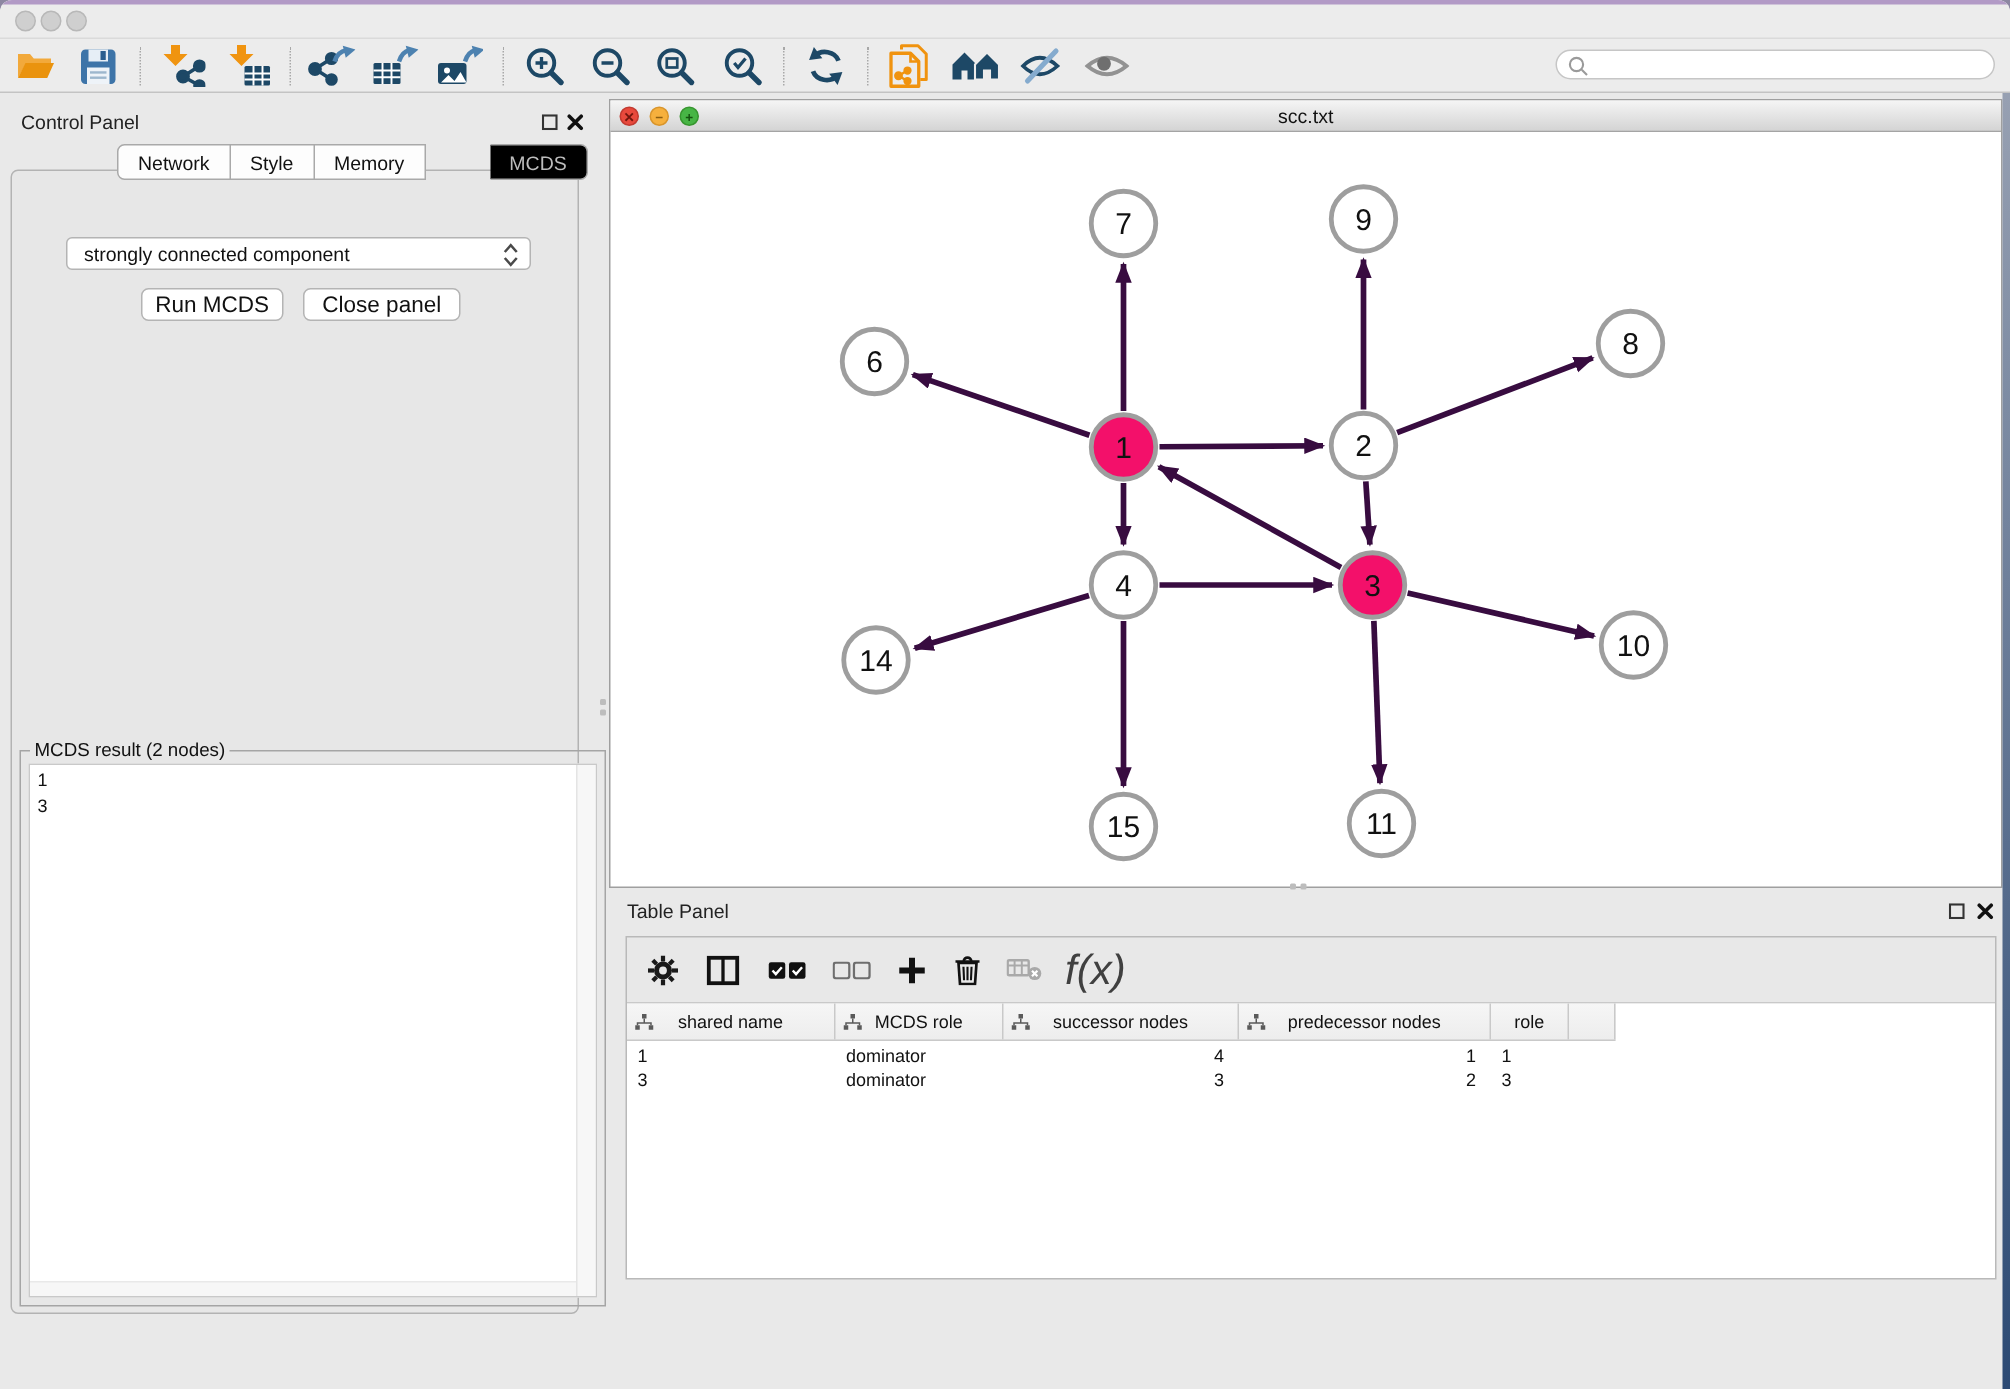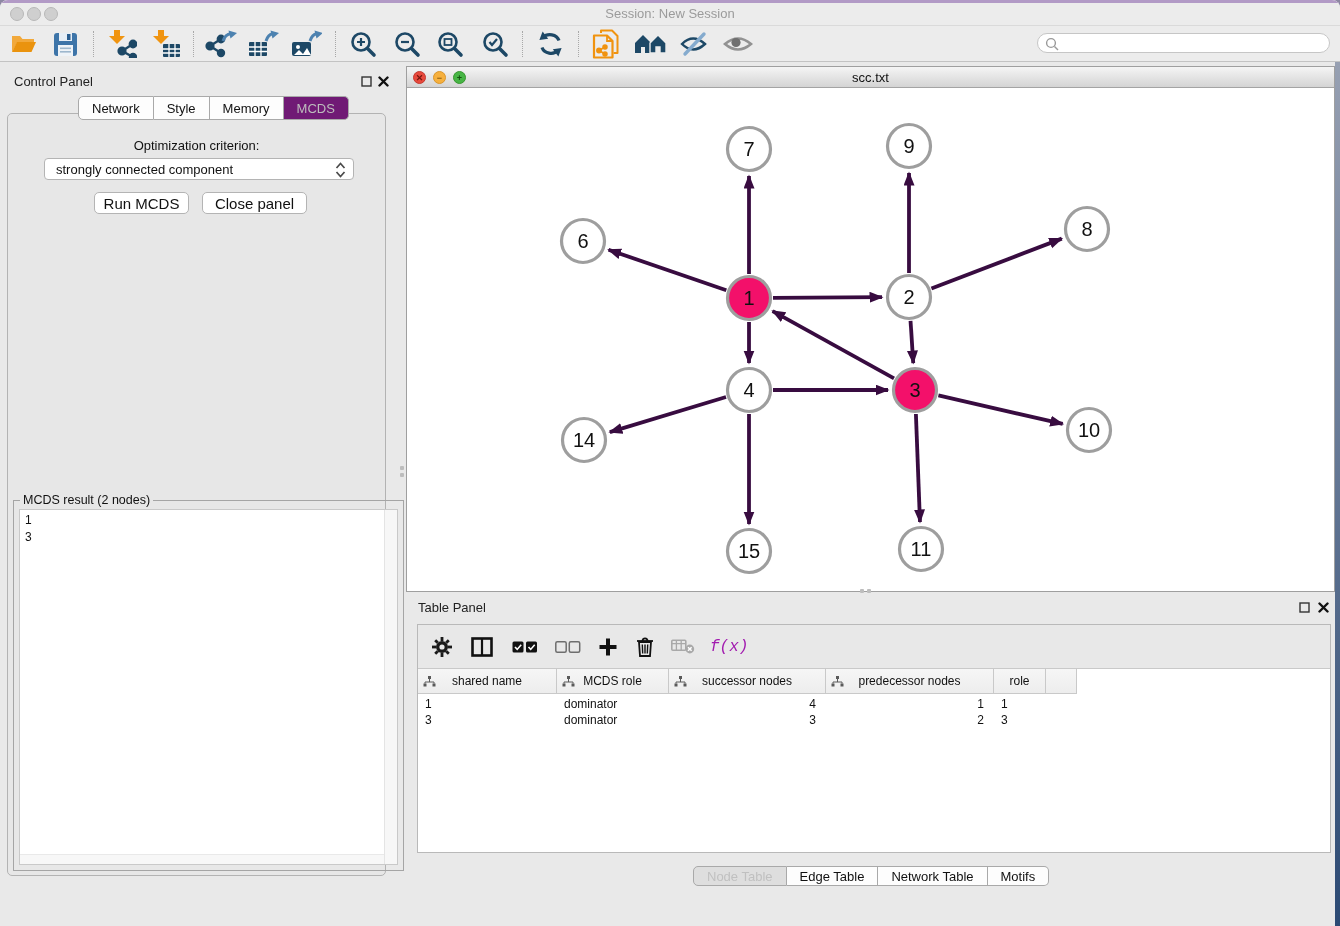--- a/index.html
+++ b/index.html
@@ -20,21 +20,21 @@
   .search svg { position:absolute; left:7px; top:3px; }
   
   .cpanel { position:absolute; left:0; top:66px; width:393px; height:812px; }
   .panel-title { position:absolute; font-size:13px; color:#222; }
   .mini-ico { position:absolute; width:11px; height:11px; }
   .cp-box { position:absolute; left:7px; top:47px; width:379px; height:763px; background:#e7e7e7; border:1px solid #b3b3b3; border-radius:5px; }
   .tabs { position:absolute; left:78px; top:30px; height:24px; display:flex; z-index:3; }
   .tab { height:24px; font-size:13px; color:#111; background:#fdfdfd; border:1px solid #a9a9a9; border-left:none; display:flex; align-items:center; justify-content:center; padding:0 13px; }
   .tab:first-child { border-left:1px solid #a9a9a9; border-radius:5px 0 0 5px; }
   .tab:last-child { border-radius:0 5px 5px 0; }
-  .tab.sel { background:#701a75; color:#bdbdbd; }
+  .tab.sel { background:#000000; color:#bdbdbd;margin-left:43px; }
   .opt-label { position:absolute; left:0; width:393px; top:72px; text-align:center; font-size:13px; color:#111; }
   .selectbox { position:absolute; left:44px; top:92px; width:310px; height:22px; background:#fff; border:1px solid #b4b4b4; border-radius:4px; font-size:13px; color:#111; display:flex; align-items:center; padding-left:11px; }
   .stepper { position:absolute; right:7px; top:3px; }
   .btn { position:absolute; height:22px; background:#fff; border:1px solid #b4b4b4; border-radius:5px; font-size:15px; color:#111; display:flex; align-items:center; justify-content:center; }
   .fieldset { position:absolute; left:13px; top:434px; width:391px; height:371px; border:1px solid #a5a5a5; }
   .legend { position:absolute; left:6px; top:-8px; background:#e7e7e7; padding:0 3px; font-size:12.5px; color:#111; }
   .fs-inner { position:absolute; left:5px; top:8px; right:5px; bottom:5px; background:#fff; border:1px solid #c9c9c9; }
   .fs-vtrack { position:absolute; right:0; top:0; width:13px; bottom:0; background:#f7f7f7; border-left:1px solid #e4e4e4; }
   .fs-htrack { position:absolute; left:0; bottom:0; right:13px; height:10px; background:#f7f7f7; border-top:1px solid #e9e9e9; }
   .fs-line { position:absolute; left:5px; font-size:12px; color:#111; }
@@ -75,21 +75,20 @@
 </head>
 <body>
 
 <div id="app">
 
   <div class="titlebar">
     <div class="topstrip"></div>
     <span class="tl gray" style="left:10px"></span>
     <span class="tl gray" style="left:27px"></span>
     <span class="tl gray" style="left:44px"></span>
-    <div class="win-title">Session: New Session</div>
   </div>
 
   <div class="toolbar">
     <span class="tbi" style="left:8px;width:30px">
       <svg width="27" height="24" viewBox="0 0 27 24">
           <path d="M2 20 V4 h8 l2.5 3 H24 v4 H7 Z" fill="#f2a93b"></path>
           <path d="M2 20 L7 10 h19 l-4.5 10 Z" fill="#ea930e"></path>
         </svg>
     </span>
     <span class="tbi" style="left:50px;width:30px">
@@ -241,21 +240,20 @@
     <svg class="mini-ico" style="left:378px;top:10px" viewBox="0 0 11 11">
         <path d="M1.5 1.5 L9.5 9.5 M9.5 1.5 L1.5 9.5" stroke="#111" stroke-width="2.4" stroke-linecap="round"></path>
       </svg>
     <div class="cp-box"></div>
     <div class="tabs">
       <span class="tab">Network</span>
       <span class="tab">Style</span>
       <span class="tab">Memory</span>
       <span class="tab sel">MCDS</span>
     </div>
-    <div class="opt-label">Optimization criterion:</div>
     <div class="selectbox">
       <span>strongly connected component</span>
       <svg class="stepper" width="11" height="16" viewBox="0 0 11 16">
           <path d="M1.5 6 L5.5 1.5 L9.5 6" stroke="#4a4a4a" stroke-width="1.7" fill="none"></path>
           <path d="M1.5 10 L5.5 14.5 L9.5 10" stroke="#4a4a4a" stroke-width="1.7" fill="none"></path>
         </svg>
     </div>
     <button class="btn" style="left:94px;top:126px;width:95px">Run MCDS</button>
     <button class="btn" style="left:202px;top:126px;width:105px">Close panel</button>
     <div class="fieldset">
@@ -384,21 +382,21 @@
             </svg>
         </span>
         <span class="tpi" style="margin-left:17px">
           <svg width="24" height="15" viewBox="0 0 24 15">
               <rect x="0.8" y="1.2" width="14" height="10" rx="1" fill="none" stroke="#a9a9a9" stroke-width="1.6"></rect>
               <path d="M0.8 4.6 h14 M5.4 1.2 v10 M10.2 1.2 v10" stroke="#a9a9a9" stroke-width="1.3"></path>
               <circle cx="18.8" cy="10" r="4.4" fill="#a9a9a9"></circle>
               <path d="M17 8.2 l3.6 3.6 M20.6 8.2 l-3.6 3.6" stroke="#fff" stroke-width="1.5"></path>
             </svg>
         </span>
-        <span class="tpi" style="margin-left:15px;font-family:Liberation Mono, monospace;font-style:italic;font-size:16px;color:#a21caf">f(x)</span>
+        <span class="tpi" style="margin-left:15px;font-family:Liberation Sans, sans-serif;font-style:italic;font-size:28px;color:#404040">f(x)</span>
       </div>
       <div class="hline"></div>
       <div class="thead-bg"></div>
       <div class="thead" id="thead">
           <div class="th" style="width: 139px;">
             <svg width="13" height="11" viewBox="0 0 13 11">
               <g fill="#5a5a5a">
                 <rect x="5" y="0" width="3" height="3"></rect>
                 <rect x="0.5" y="7.5" width="3" height="3"></rect>
                 <rect x="9.5" y="7.5" width="3" height="3"></rect>
@@ -455,26 +453,20 @@
           </div>
           <div class="trow" style="top: 18px;">
             <div class="td" style="width: 139px; text-align: left; padding: 0px 0px 0px 7px;">3</div>
             <div class="td" style="width: 112px; text-align: left; padding: 0px 0px 0px 7px;">dominator</div>
             <div class="td" style="width: 157px; text-align: right; padding: 0px 10px 0px 0px;">3</div>
             <div class="td" style="width: 168px; text-align: right; padding: 0px 10px 0px 0px;">2</div>
             <div class="td" style="width: 52px; text-align: left; padding: 0px 0px 0px 7px;">3</div>
           </div>
         </div>
     </div>
-    <div class="btabs">
-      <span class="btab sel">Node Table</span>
-      <span class="btab">Edge Table</span>
-      <span class="btab">Network Table</span>
-      <span class="btab">Motifs</span>
-    </div>
   </div>
 
 
   <div class="edgestrip"></div>
   <div class="grip-v">
       <i></i>
       <i></i>
     </div>
   <div class="grip-h">
       <i></i>

